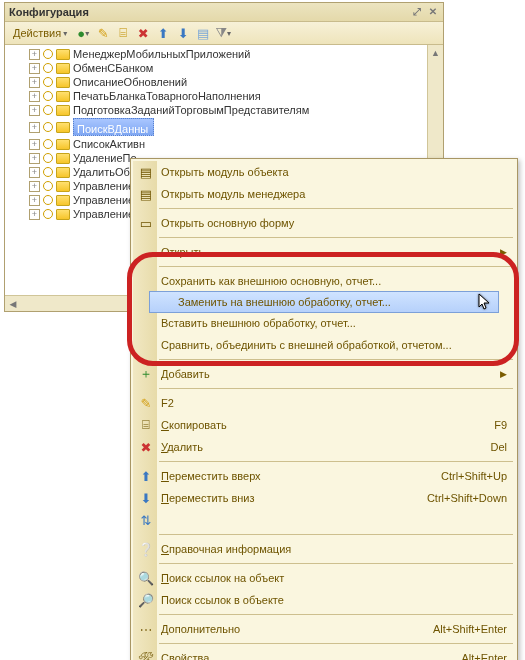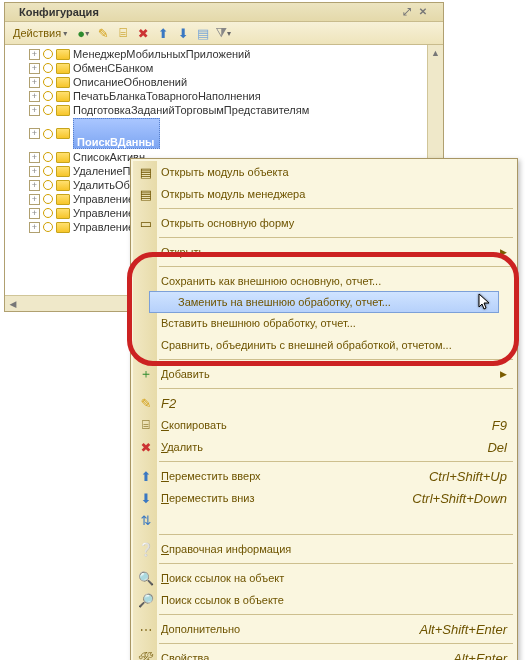--- a/index.html
+++ b/index.html
@@ -16,21 +16,21 @@
     position: absolute;
     left: 4px; top: 2px;
     width: 440px;
     border: 1px solid #b0a070;
     background: #faf6df;
   }
   .panel-title {
     display: flex;
     align-items: center;
     justify-content: space-between;
-    padding: 3px 14px;
+    padding: 3px 4px;
     background: linear-gradient(#ece4c0, #e4d9aa);
     border-bottom: 1px solid #c8bb8c;
     font-weight: bold;
     color: #333;
   }
   .panel-title .right { display:flex; gap:4px; }
   .pin, .x { width: 12px; height: 12px; color:#777; font-size:10px; text-align:center; line-height:12px; cursor:pointer;}
   .toolbar {
     display: flex;
     align-items: center;
@@ -58,24 +58,23 @@
     white-space: nowrap;
     color:#333;
   }
   .expander { width:11px; height:11px; border:1px solid #b0a070; background:#fff; display:flex; align-items:center; justify-content:center; font-size:9px; color:#888; line-height:1;}
   .ring { width:10px; height:10px; border:1.5px solid #d0a000; border-radius:50%; }
   .yw { width:14px; height:11px; display:flex; align-items:center; justify-content:center;}
   .yw:before { content:""; display:block; width:12px; height:9px; background:linear-gradient(#ffe070,#f6c52a); border:1px solid #c7a41a; border-radius:1px;}
   .sel {
     background: linear-gradient(#a9c6ff,#7ea6f2);
     color:#fff;
-    padding:17px 5px 0 3px;
+    padding:4px 5px 0 3px;
     display:inline-flex; align-items:center; gap:3px;
     border:1px dotted #5880cc;
-    font-weight:bold;
   }
   .vsb {
     position:absolute; right:0; top:0; bottom:0; width:16px;
     background:#efe8c9; border-left:1px solid #d0c598;
     display:flex; flex-direction:column; justify-content:space-between;
   }
   .vsb .arr{height:16px; display:flex; align-items:center; justify-content:center; font-size:9px; color:#777;}
   .hsb { height:16px; background:#efe8c9; border-top:1px solid #d0c598; display:flex; justify-content:space-between;}
   .hsb .arr{width:16px; display:flex; align-items:center; justify-content:center; font-size:9px; color:#777;}
 
@@ -96,21 +95,21 @@
   .ctx-items { position:relative; }
   .ctx-item {
     display:flex; align-items:center;
     height:22px;
     padding-left:28px; padding-right:8px;
     color:#6e5400;
     cursor:default;
     position:relative;
   }
   .ctx-item .lab { flex:1; }
-  .ctx-item .shc { color:#6e5400; font-size:13px;font-style:italic; }
+  .ctx-item .shc { color:#6e5400; font-size:11px; }
   .ctx-item .subarr { color:#7a5c00; font-size:9px; }
   .ctx-item.hover {
     background: linear-gradient(#cfe3ff,#b6d1fb);
     border:1px solid #7ca0d8;
     margin:-1px 16px;
   }
   .ctx-sep { height:1px; margin:3px 2px 3px 26px; background:#cdbf8e; }
   .ctx-ico {
     position:absolute; left:4px; width:18px; height:18px;
     display:flex; align-items:center; justify-content:center;

